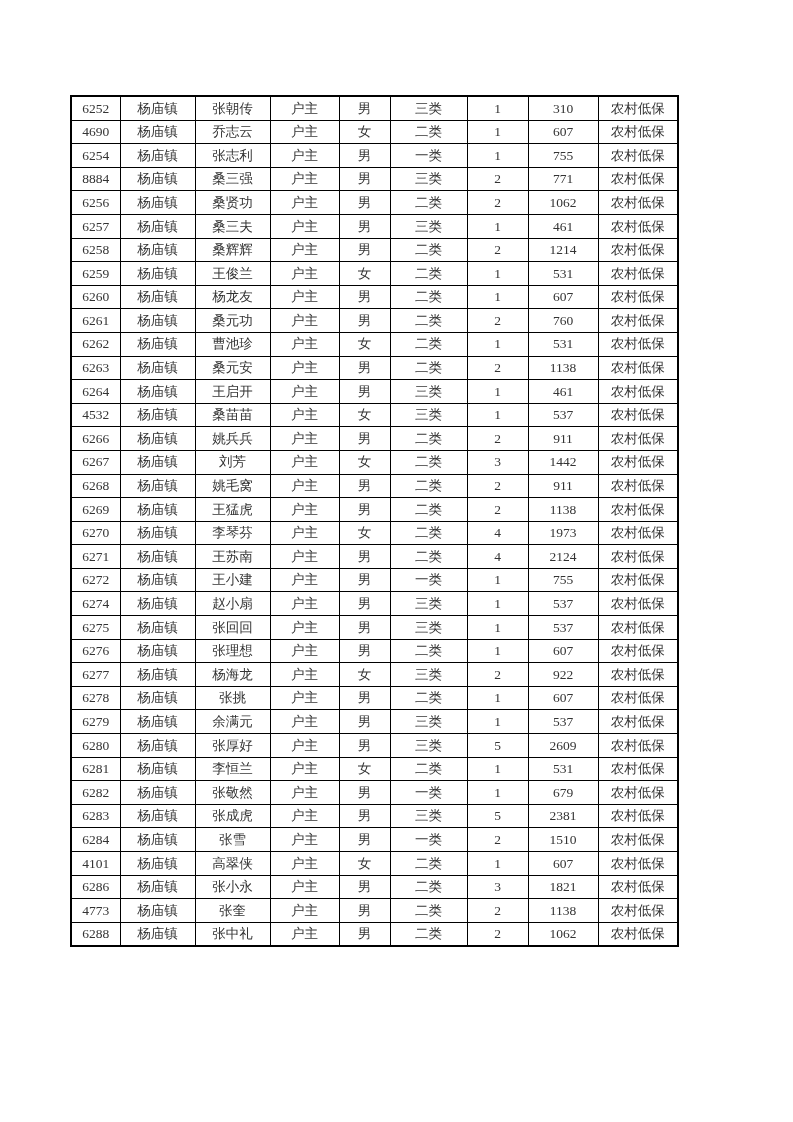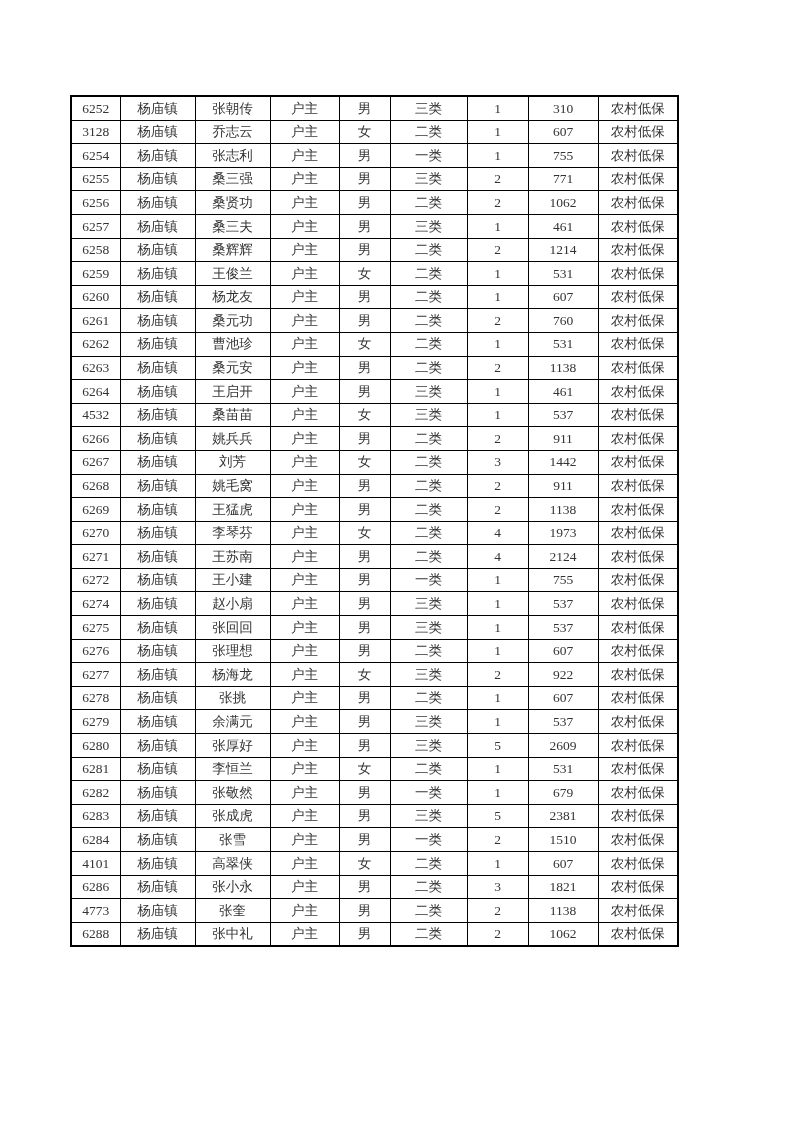--- a/index.html
+++ b/index.html
@@ -63,21 +63,21 @@
             <td>杨庙镇</td>
             <td>张朝传</td>
             <td>户主</td>
             <td>男</td>
             <td>三类</td>
             <td>1</td>
             <td>310</td>
             <td>农村低保</td>
           </tr>
           <tr>
-            <td>3128</td>
+            <td>4690</td>
             <td>杨庙镇</td>
             <td>乔志云</td>
             <td>户主</td>
             <td>女</td>
             <td>二类</td>
             <td>1</td>
             <td>607</td>
             <td>农村低保</td>
           </tr>
           <tr>
@@ -85,21 +85,21 @@
             <td>杨庙镇</td>
             <td>张志利</td>
             <td>户主</td>
             <td>男</td>
             <td>一类</td>
             <td>1</td>
             <td>755</td>
             <td>农村低保</td>
           </tr>
           <tr>
-            <td>6255</td>
+            <td>8884</td>
             <td>杨庙镇</td>
             <td>桑三强</td>
             <td>户主</td>
             <td>男</td>
             <td>三类</td>
             <td>2</td>
             <td>771</td>
             <td>农村低保</td>
           </tr>
           <tr>

